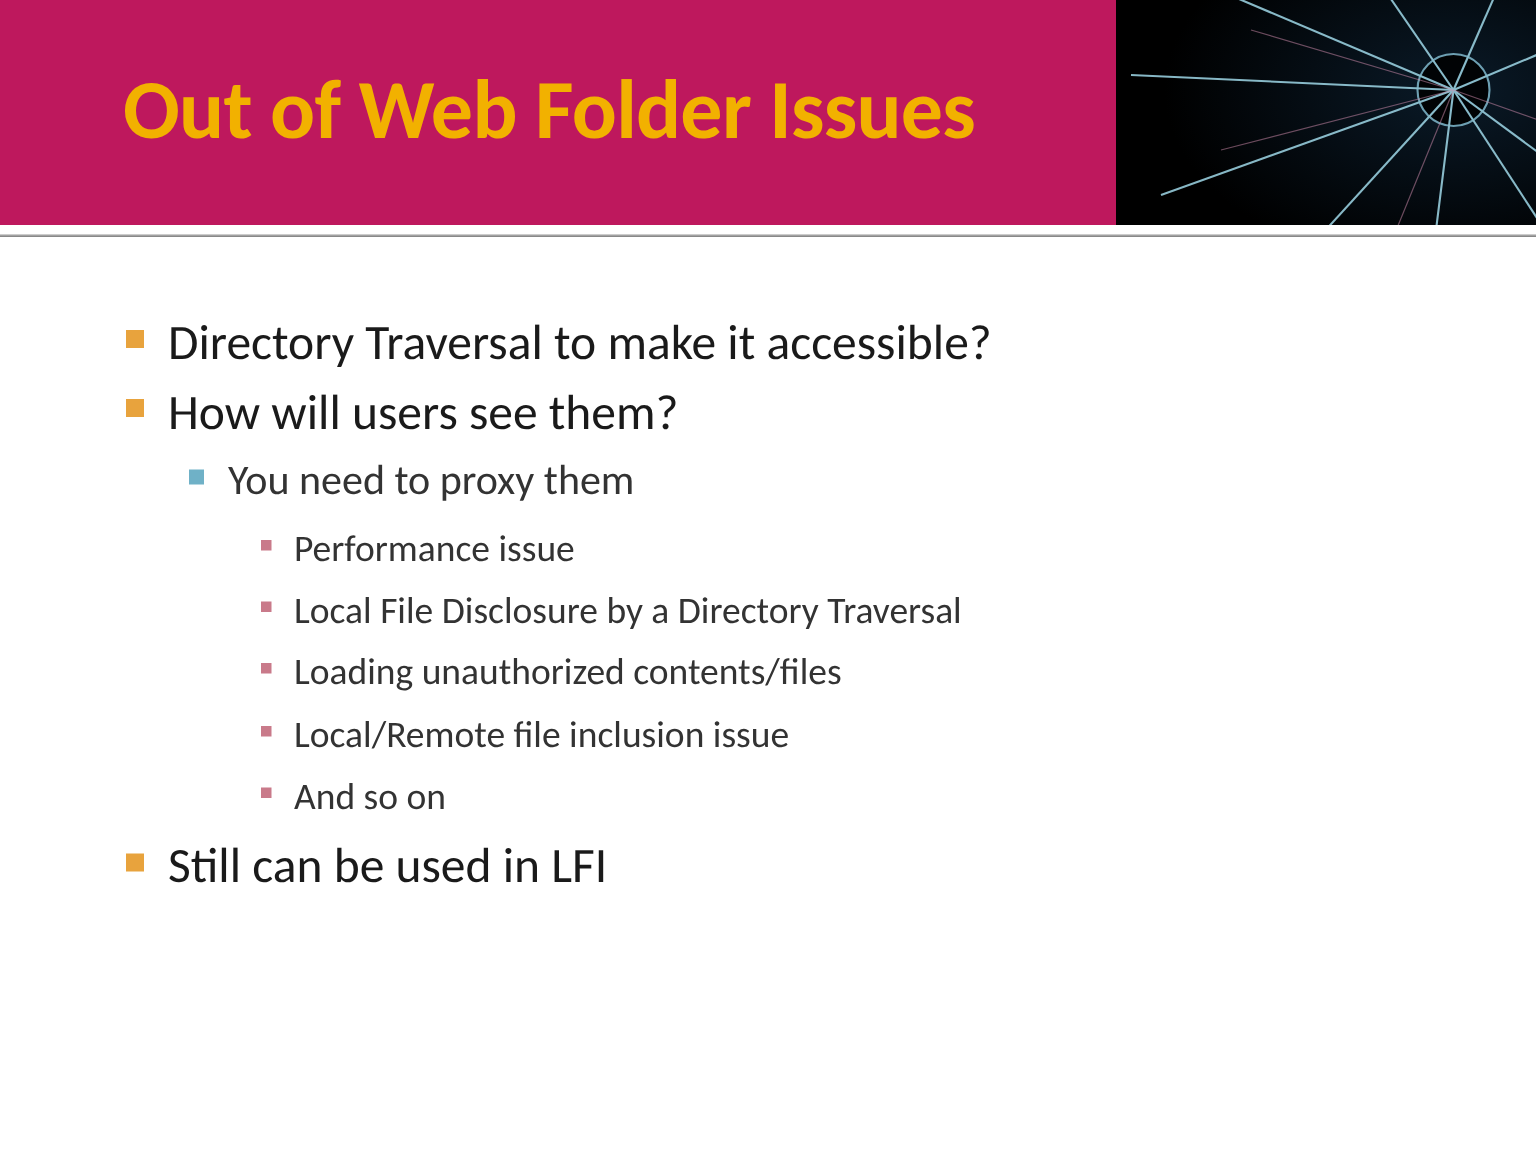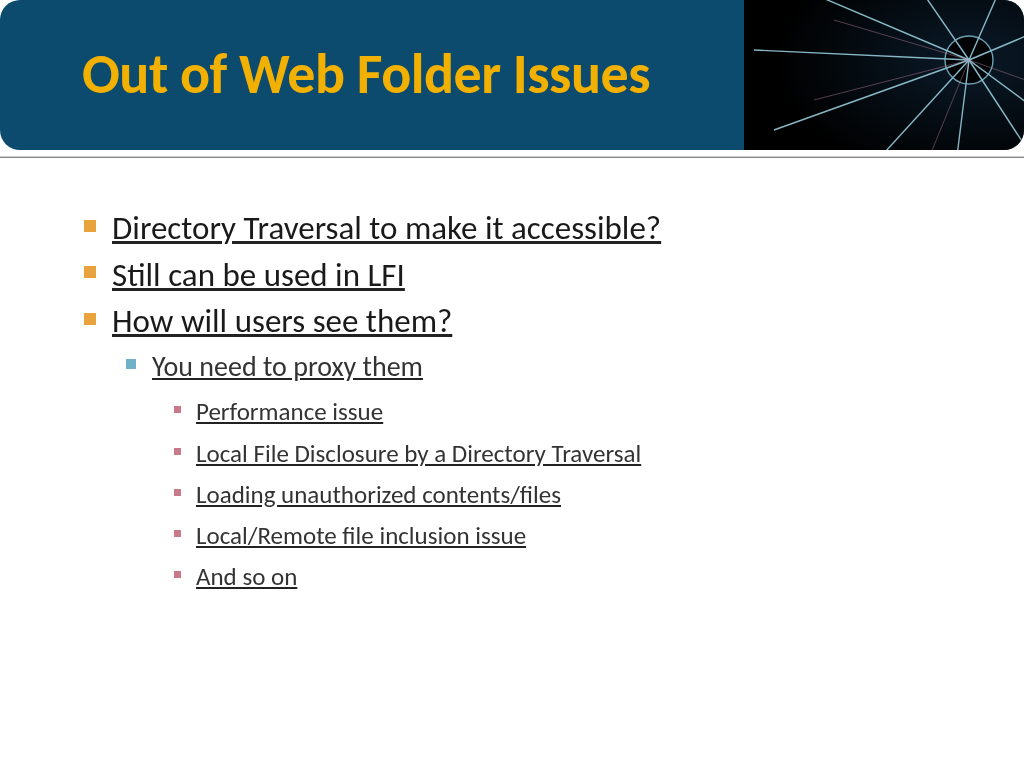--- a/index.html
+++ b/index.html
@@ -2,23 +2,22 @@
 <html><head>
 <meta charset="utf-8">
 <style>
   * { margin: 0; padding: 0; box-sizing: border-box; }
   html, body { width: 1024px; height: 768px; overflow: hidden; font-family: "Segoe UI", "Calibri", Arial, sans-serif; background: #fff; }
   .slide { width: 1024px; height: 768px; position: relative; }
   .header {
     position: relative;
     width: 100%;
     height: 150px;
-    background: #0c4a6e;
+    background: #be185d;
     overflow: hidden;
-    border-radius: 20px;
   }
   .header-title {
     position: absolute;
     left: 82px;
     top: 40px;
     font-size: 56px;
     font-weight: 700;
     color: #f2b100;
     letter-spacing: -0.5px;
   }
@@ -34,21 +33,20 @@
     width: 100%;
     height: 1px;
     background: #aaa;
     border-top: 1px solid #ccc;
     border-bottom: 1px solid #888;
     margin-top: 6px;
   }
   .body {
     padding: 48px 60px 0 84px;
     color: #222;
-    text-decoration: underline;
   }
   ul { list-style: none; }
   li { line-height: 1.35; }
 
   .lvl1 > li { font-size: 33px; padding-left: 28px; position: relative; margin-bottom: 2px; color: #1a1a1a; }
   .lvl1 > li::before {
     content: "";
     position: absolute;
     left: 0; top: 0.42em;
     width: 12px; height: 12px;
@@ -113,33 +111,33 @@
   </div>
 
   <div class="divider"></div>
 
   <div class="body">
     <ul class="lvl1">
       <li>
         <span>Directory Traversal to make it accessible?</span>
       </li>
       <li>
-        <span>Still can be used in LFI</span>
-      </li>
-      <li>
         <span>How will users see them?</span>
         <ul class="lvl2">
           <li>
             <span>You need to proxy them</span>
             <ul class="lvl3">
               <li><span>Performance issue</span></li>
               <li><span>Local File Disclosure by a Directory Traversal</span></li>
               <li><span>Loading unauthorized contents/files</span></li>
               <li><span>Local/Remote file inclusion issue</span></li>
               <li><span>And so on</span></li>
             </ul>
           </li>
         </ul>
       </li>
+      <li>
+        <span>Still can be used in LFI</span>
+      </li>
     </ul>
   </div>
 
 </div>
 
 </body></html>

